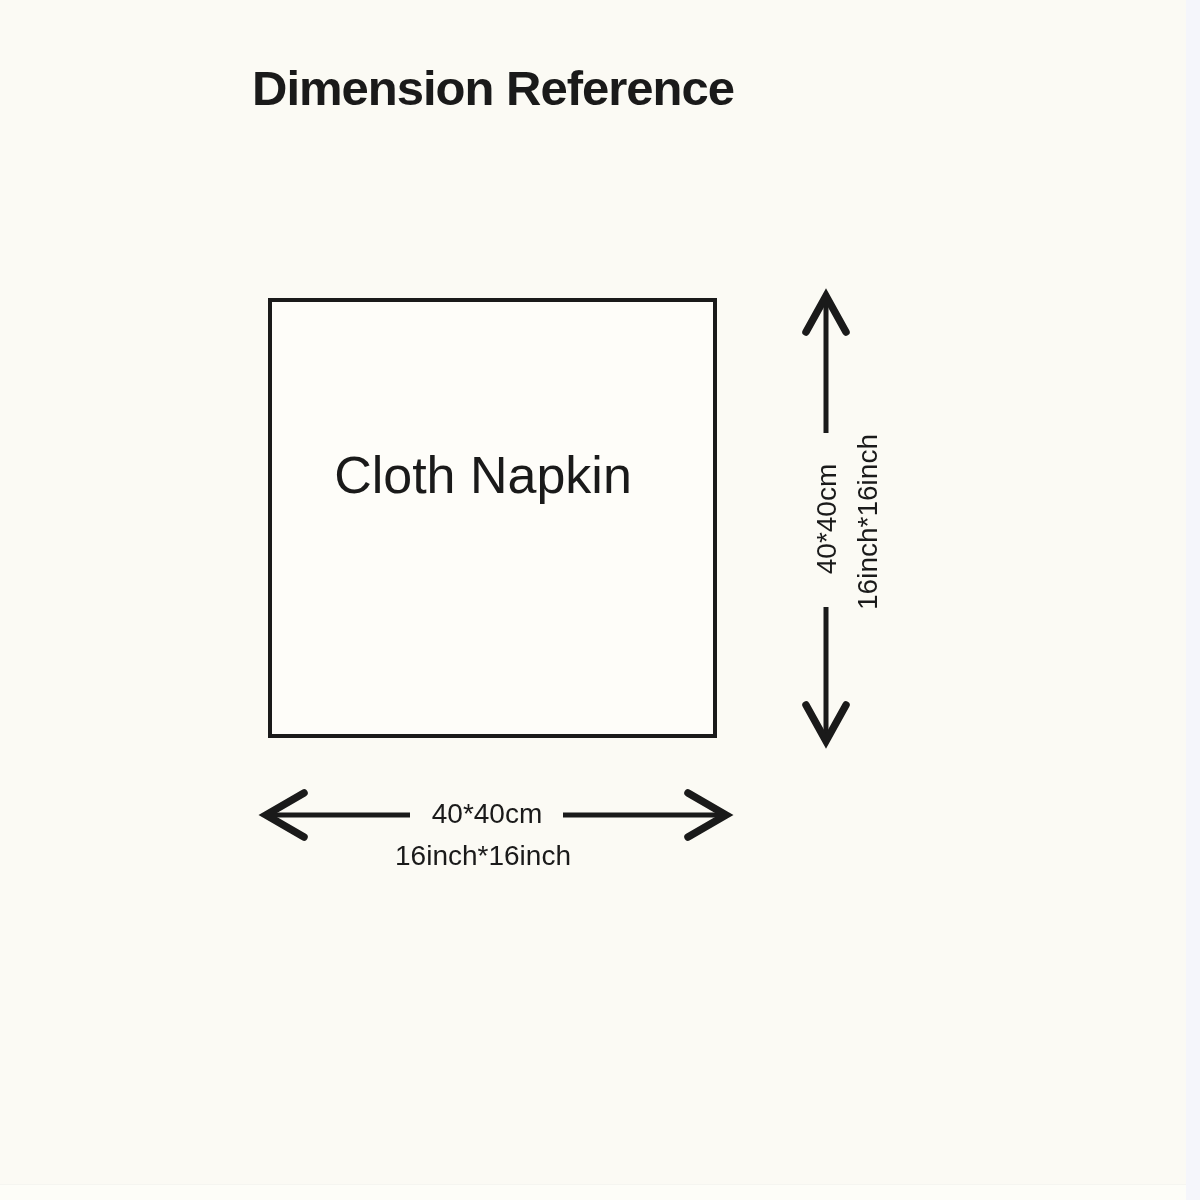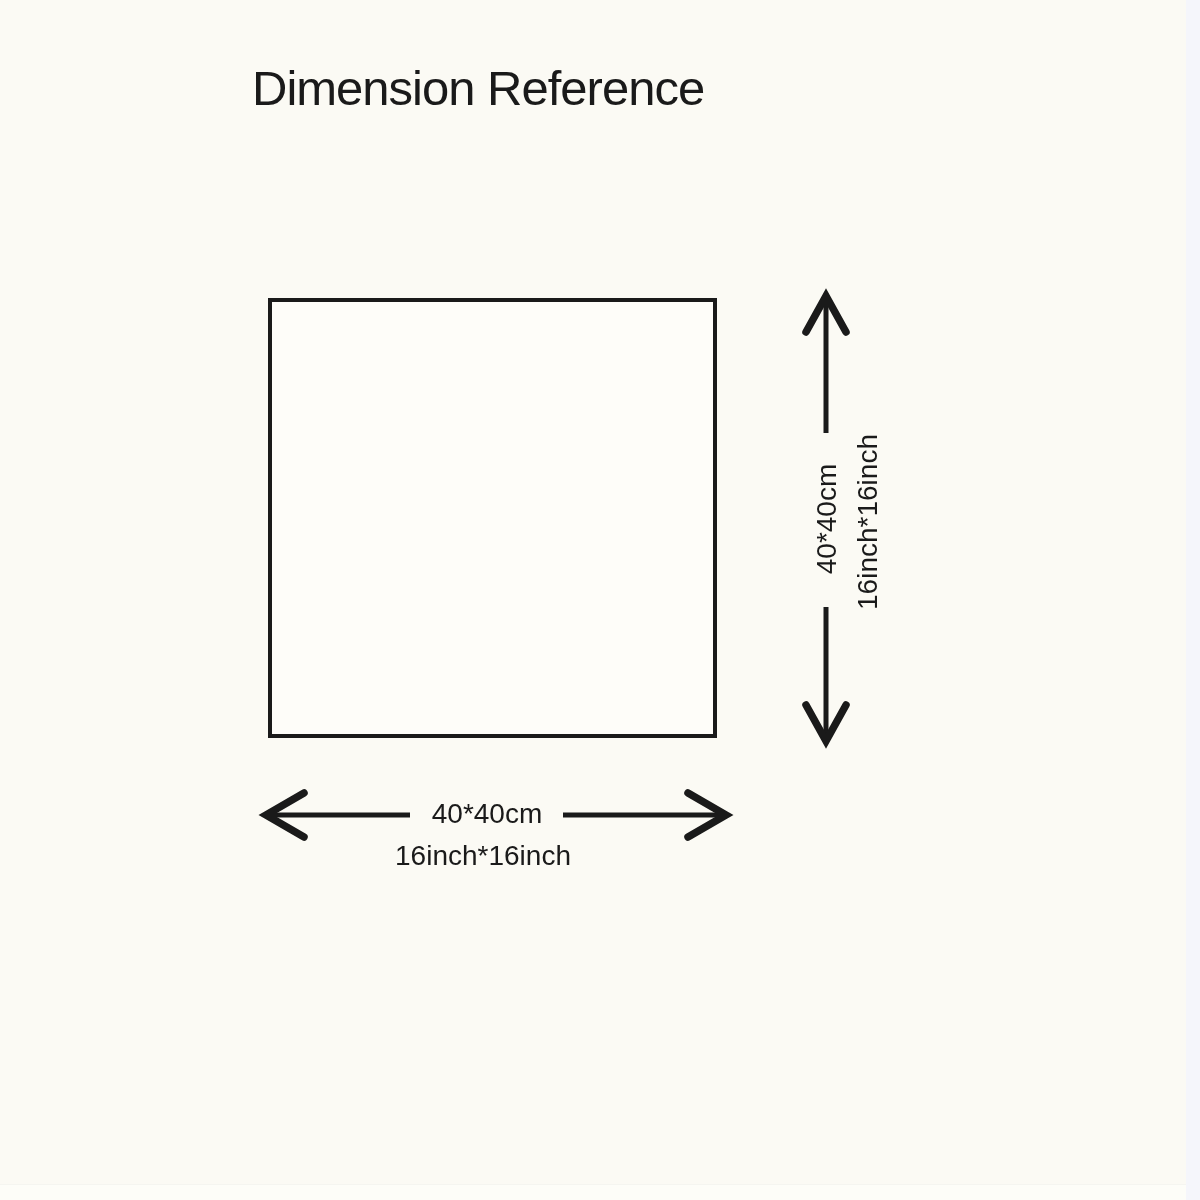--- a/index.html
+++ b/index.html
@@ -19,21 +19,21 @@
   }
   .canvas{
     position:relative;
     width:1200px;height:1200px;
     background:var(--background);
   }
   .page-title{
     position:absolute;
     left:252px;top:60px;
     font-size:49px;
-    font-weight:normal;
+    font-weight:bold;
     letter-spacing:-1px;
     white-space:nowrap;
     color:var(--ink);
   }
   .napkin-square{
     position:absolute;
     left:268px;top:298px;
     width:449px;height:440px;
     border:4px solid var(--ink);
     background:var(--square-fill);
@@ -99,20 +99,21 @@
 </style>
 </head>
 <body>
 
 <div class="canvas">
 
   <div class="page-title">Dimension Reference</div>
 
   <div class="napkin-square"></div>
 
+  <div class="napkin-label">Cloth Napkin</div>
 
   <svg class="arrow-layer" viewBox="0 0 1200 1200">
 
     <g stroke="currentColor" fill="none">
       <polyline points="806,332 826,296 846,332" stroke-width="7.5" stroke-linecap="round" stroke-linejoin="miter"></polyline>
       <line x1="826" y1="301" x2="826" y2="433" stroke-width="5"></line>
       <line x1="826" y1="607" x2="826" y2="736" stroke-width="5"></line>
       <polyline points="806,705 826,741 846,705" stroke-width="7.5" stroke-linecap="round" stroke-linejoin="miter"></polyline>
     </g>
 

